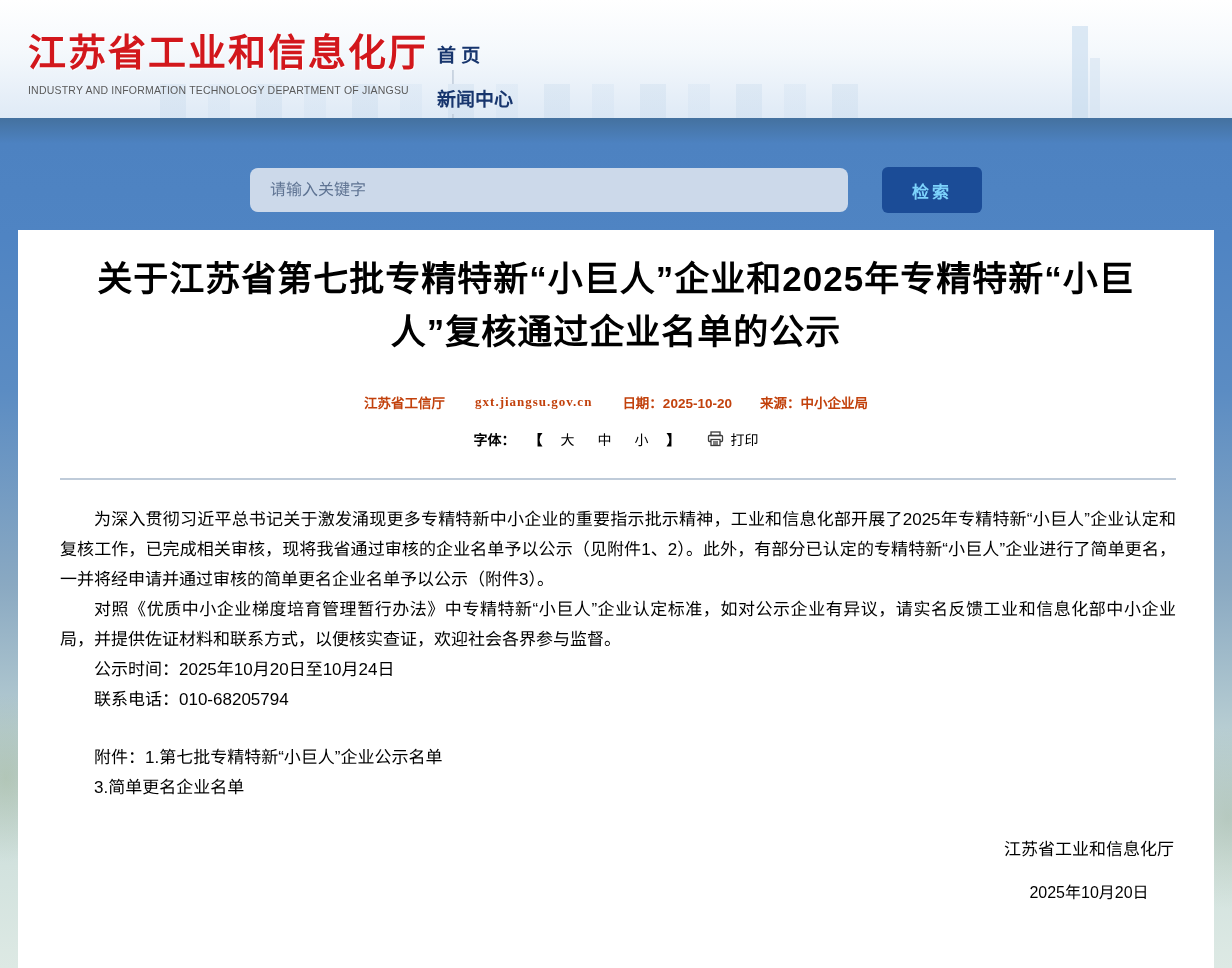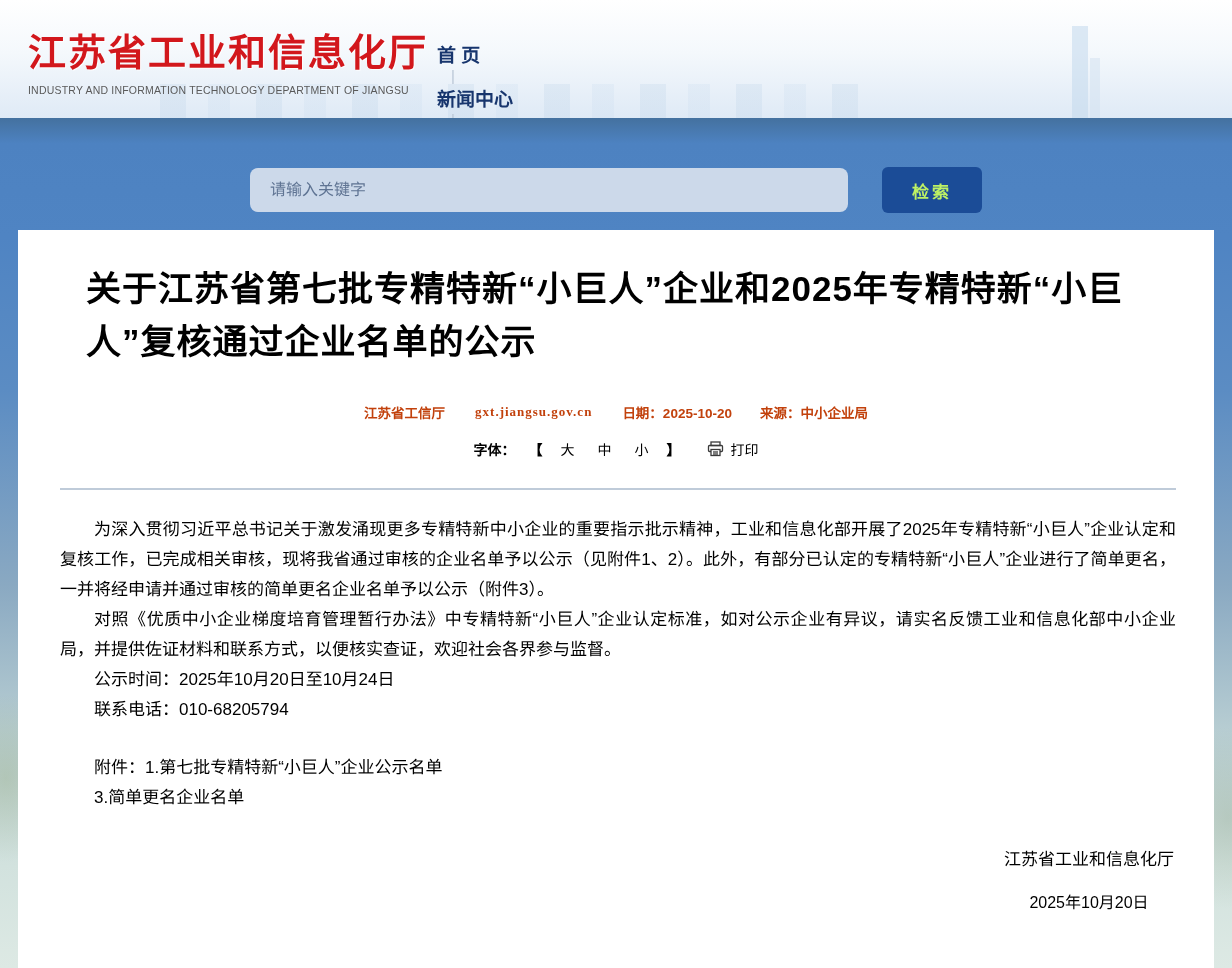--- a/index.html
+++ b/index.html
@@ -71,39 +71,39 @@
   }
   .search-input {
     width: 598px; height: 44px; border: none; outline: none;
     border-radius: 8px; background: #ccd9ea;
     font-size: 16px; color: #333; padding: 0 20px;
     font-family: "Liberation Sans", "DejaVu Sans", sans-serif;
   }
   .search-input::placeholder { color: #5f7493; opacity: 1; }
   .search-button {
     width: 100px; height: 46px; border: none; border-radius: 6px;
-    background: #1b4c97; color: #bef264; font-size: 17px; font-weight: bold;
+    background: #1b4c97; color: #7dd3fc; font-size: 17px; font-weight: bold;
     letter-spacing: 3px; cursor: pointer;
     font-family: "Liberation Sans", "DejaVu Sans", sans-serif;
   }
 
   
   .content-box {
     position: absolute; left: 18px; right: 18px; top: 112px; bottom: 0;
     background: #ffffff;
   }
   .breadcrumb {
     padding: 10px 0 9px 42px; font-size: 13px; color: #444;
     border-bottom: 1px solid #aecde8;
   }
   .breadcrumb a { color: #444; text-decoration: none; cursor: pointer; }
   .article-title {
-    margin: 32px auto 0; max-width: 1060px;
+    margin: 22px auto 0; max-width: 1060px;
     font-size: 35px; font-weight: bold; color: #000;
-    line-height: 53px; text-align: left; letter-spacing: 1px;
+    line-height: 53px; text-align: center; letter-spacing: 1px;
   }
   .meta-row {
     margin-top: 34px; display: flex; justify-content: center; align-items: center;
     gap: 30px; font-size: 13.5px; color: #c2410c; font-weight: bold;
   }
   .meta-site {
     font-family: Liberation Serif, serif;
     font-size: 13px; letter-spacing: 1px;
   }
   .meta-group { display: inline-flex; gap: 28px; }

